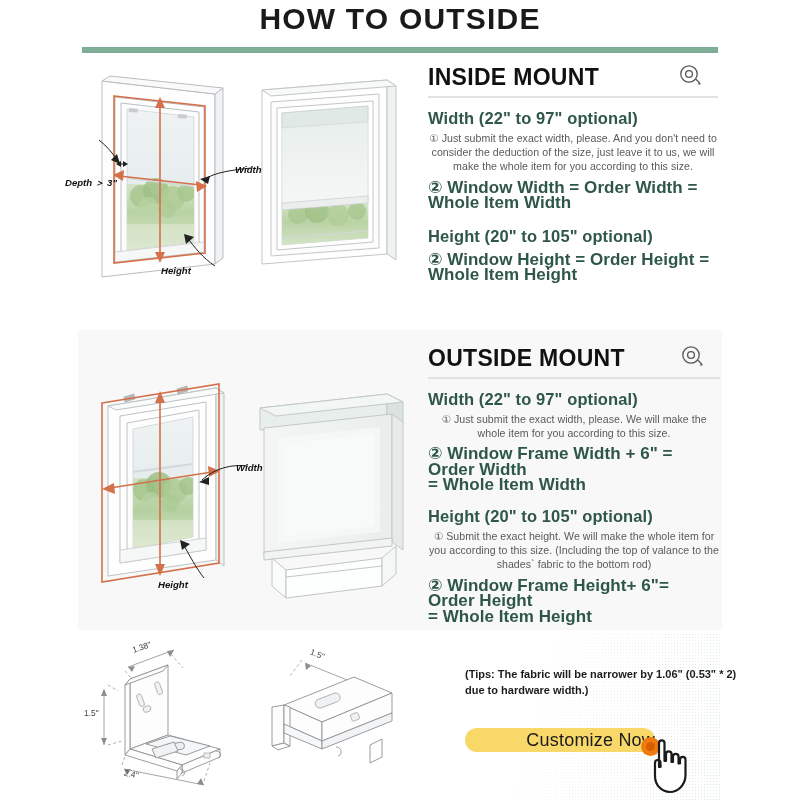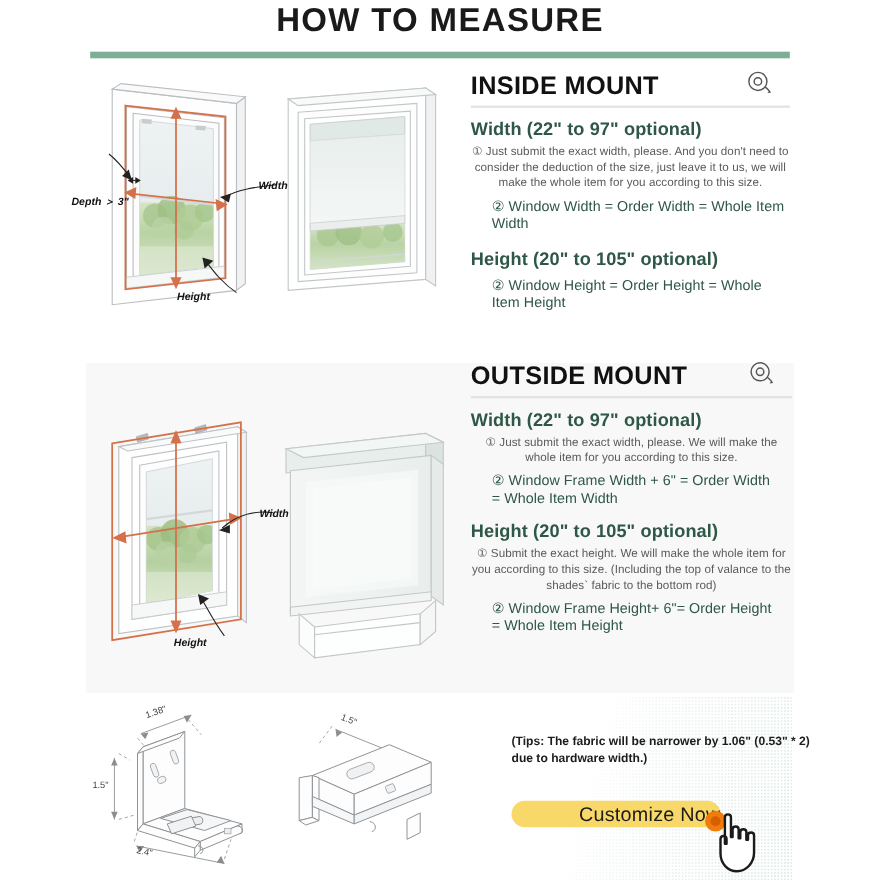--- a/index.html
+++ b/index.html
@@ -44,23 +44,22 @@
   .sect-rule{width:100%;height:2px;background:#e2e2e2;margin-top:6px;}
 
   .grp-title{
     font-size:16.5px;font-weight:bold;color:#2f5747;margin-top:11px;margin-bottom:3px;
     letter-spacing:0.1px;
   }
   .body-txt{
     font-size:10.6px;color:#5a5a5a;line-height:14.2px;letter-spacing:0.05px;text-align:center;
   }
   .bold-txt{
-    font-size:13px;color:#2f5747;font-weight:normal;line-height:15.5px;margin-top:6px;
+    font-size:17px;color:#2f5747;font-weight:bold;line-height:15.5px;margin-top:6px;
     letter-spacing:0.05px;
-    margin-left:19px;
   }
   .note-txt{
     font-size:10.3px;color:#6a6a6a;line-height:14px;margin-top:9px;
   }
   .tips-txt{
     position:absolute;left:27px;top:33px;width:280px;
     font-size:11px;color:#1c1c1c;line-height:16px;font-weight:bold;
   }
 
   
@@ -84,21 +83,21 @@
   
   .dlabel{position:absolute;font-size:9.6px;font-weight:bold;color:#111;white-space:nowrap;font-style:italic;}
   .dlabel-sm{position:absolute;font-size:8.4px;color:#444;white-space:nowrap;}
   svg{display:block;overflow:visible;}
 </style>
 </head>
 <body>
 
 <div class="page">
 
-  <div class="title">HOW TO MEASURE</div>
+  <div class="title">HOW TO OUTSIDE</div>
   <div class="title-rule"></div>
 
   <div class="panel-outside"></div>
 
   <div style="position:absolute;left:55px;top:72px;width:360px;height:240px;">
     <svg width="360" height="240" viewBox="0 0 360 240">
       <defs>
         <linearGradient id="glassA" x1="0" y1="0" x2="0" y2="1">
           <stop offset="0%" stop-color="#eef2f3"></stop>
           <stop offset="55%" stop-color="#e7edee"></stop>
@@ -319,21 +318,21 @@
         <polygon points="226,210 322,198 322,226 226,238" fill="#fdfefe"></polygon>
         <polygon points="322,198 336,186 336,214 322,226" fill="#f5f7f7"></polygon>
         <line x1="226" y1="217" x2="322" y2="206"></line>
       </g>
     </svg>
 
     <div class="dlabel" style="left:176px;top:102px;">Width</div>
     <div class="dlabel" style="left:98px;top:219px;">Height</div>
   </div>
 
-  <div class="sect" style="left:428px;top:328px;width:292px;">
+  <div class="sect" style="left:428px;top:345px;width:292px;">
     <div class="sect-head">
       <div class="sect-title">OUTSIDE MOUNT</div>
       <span class="tape-icon">
         <svg width="26" height="24" viewBox="0 0 26 24">
           <circle cx="11" cy="10" r="8.2" fill="none" stroke="#555" stroke-width="1.3"></circle>
           <circle cx="11" cy="10" r="3.4" fill="none" stroke="#555" stroke-width="1.3"></circle>
           <path d="M17.6 15 C20 17 21.5 18.5 22.3 20.2" fill="none" stroke="#555" stroke-width="1.3"></path>
           <path d="M22.3 20.2 L19.6 20.6 L21.4 18.2 Z" fill="#555"></path>
         </svg>
       </span>

